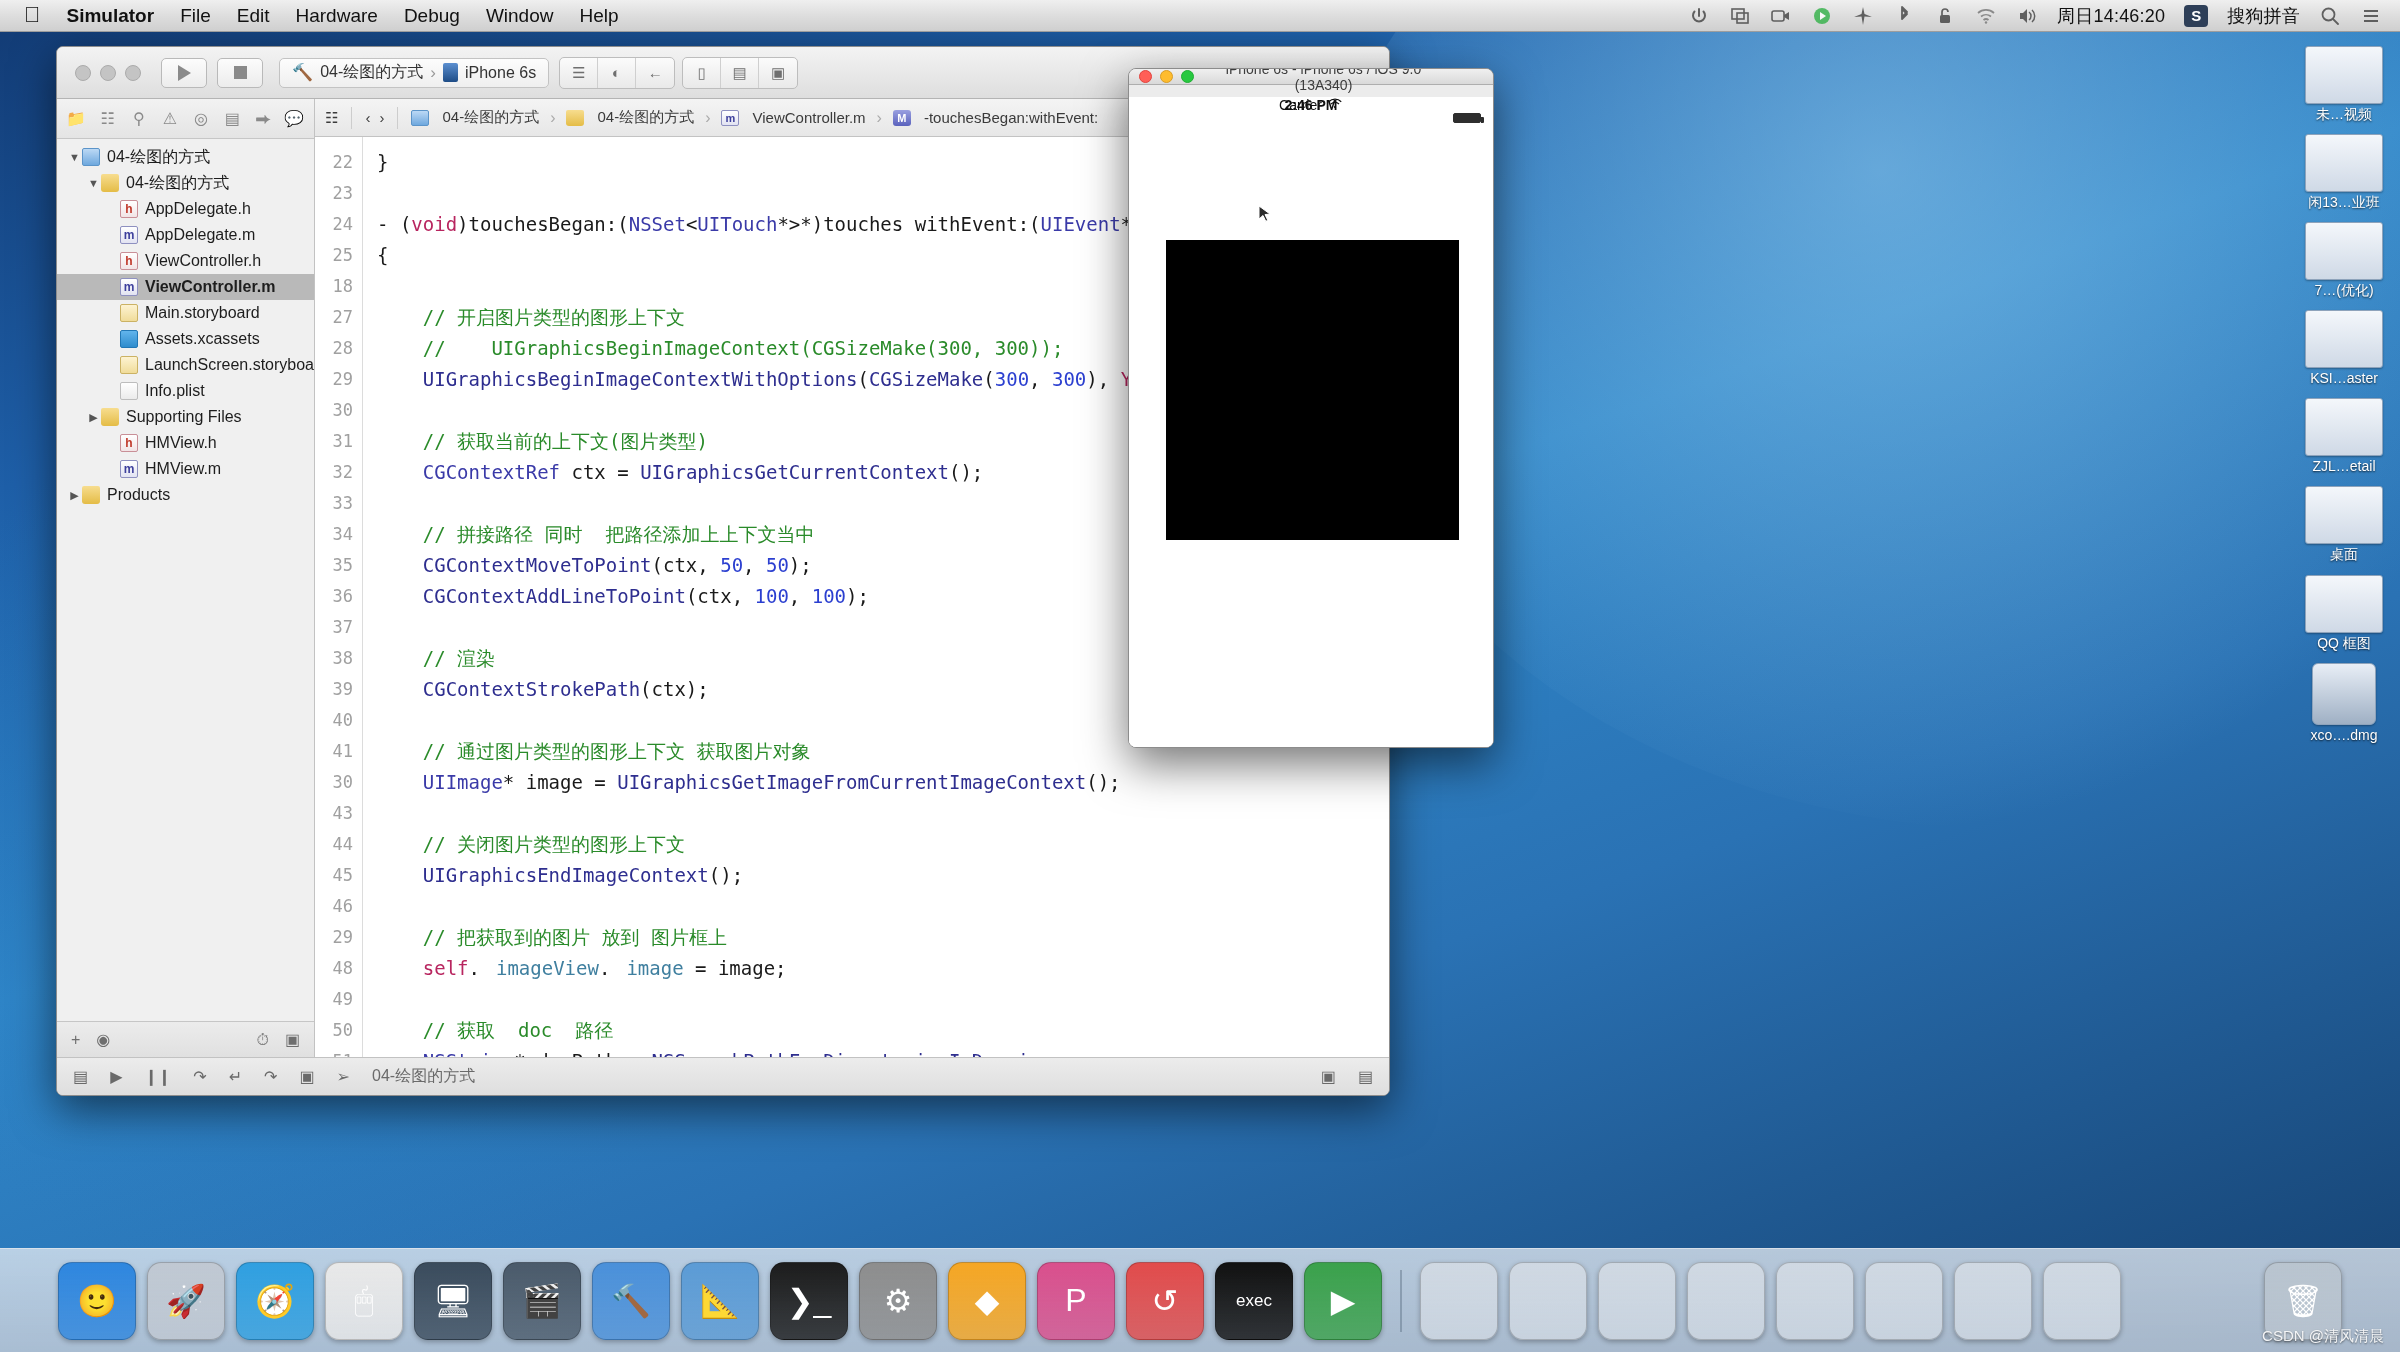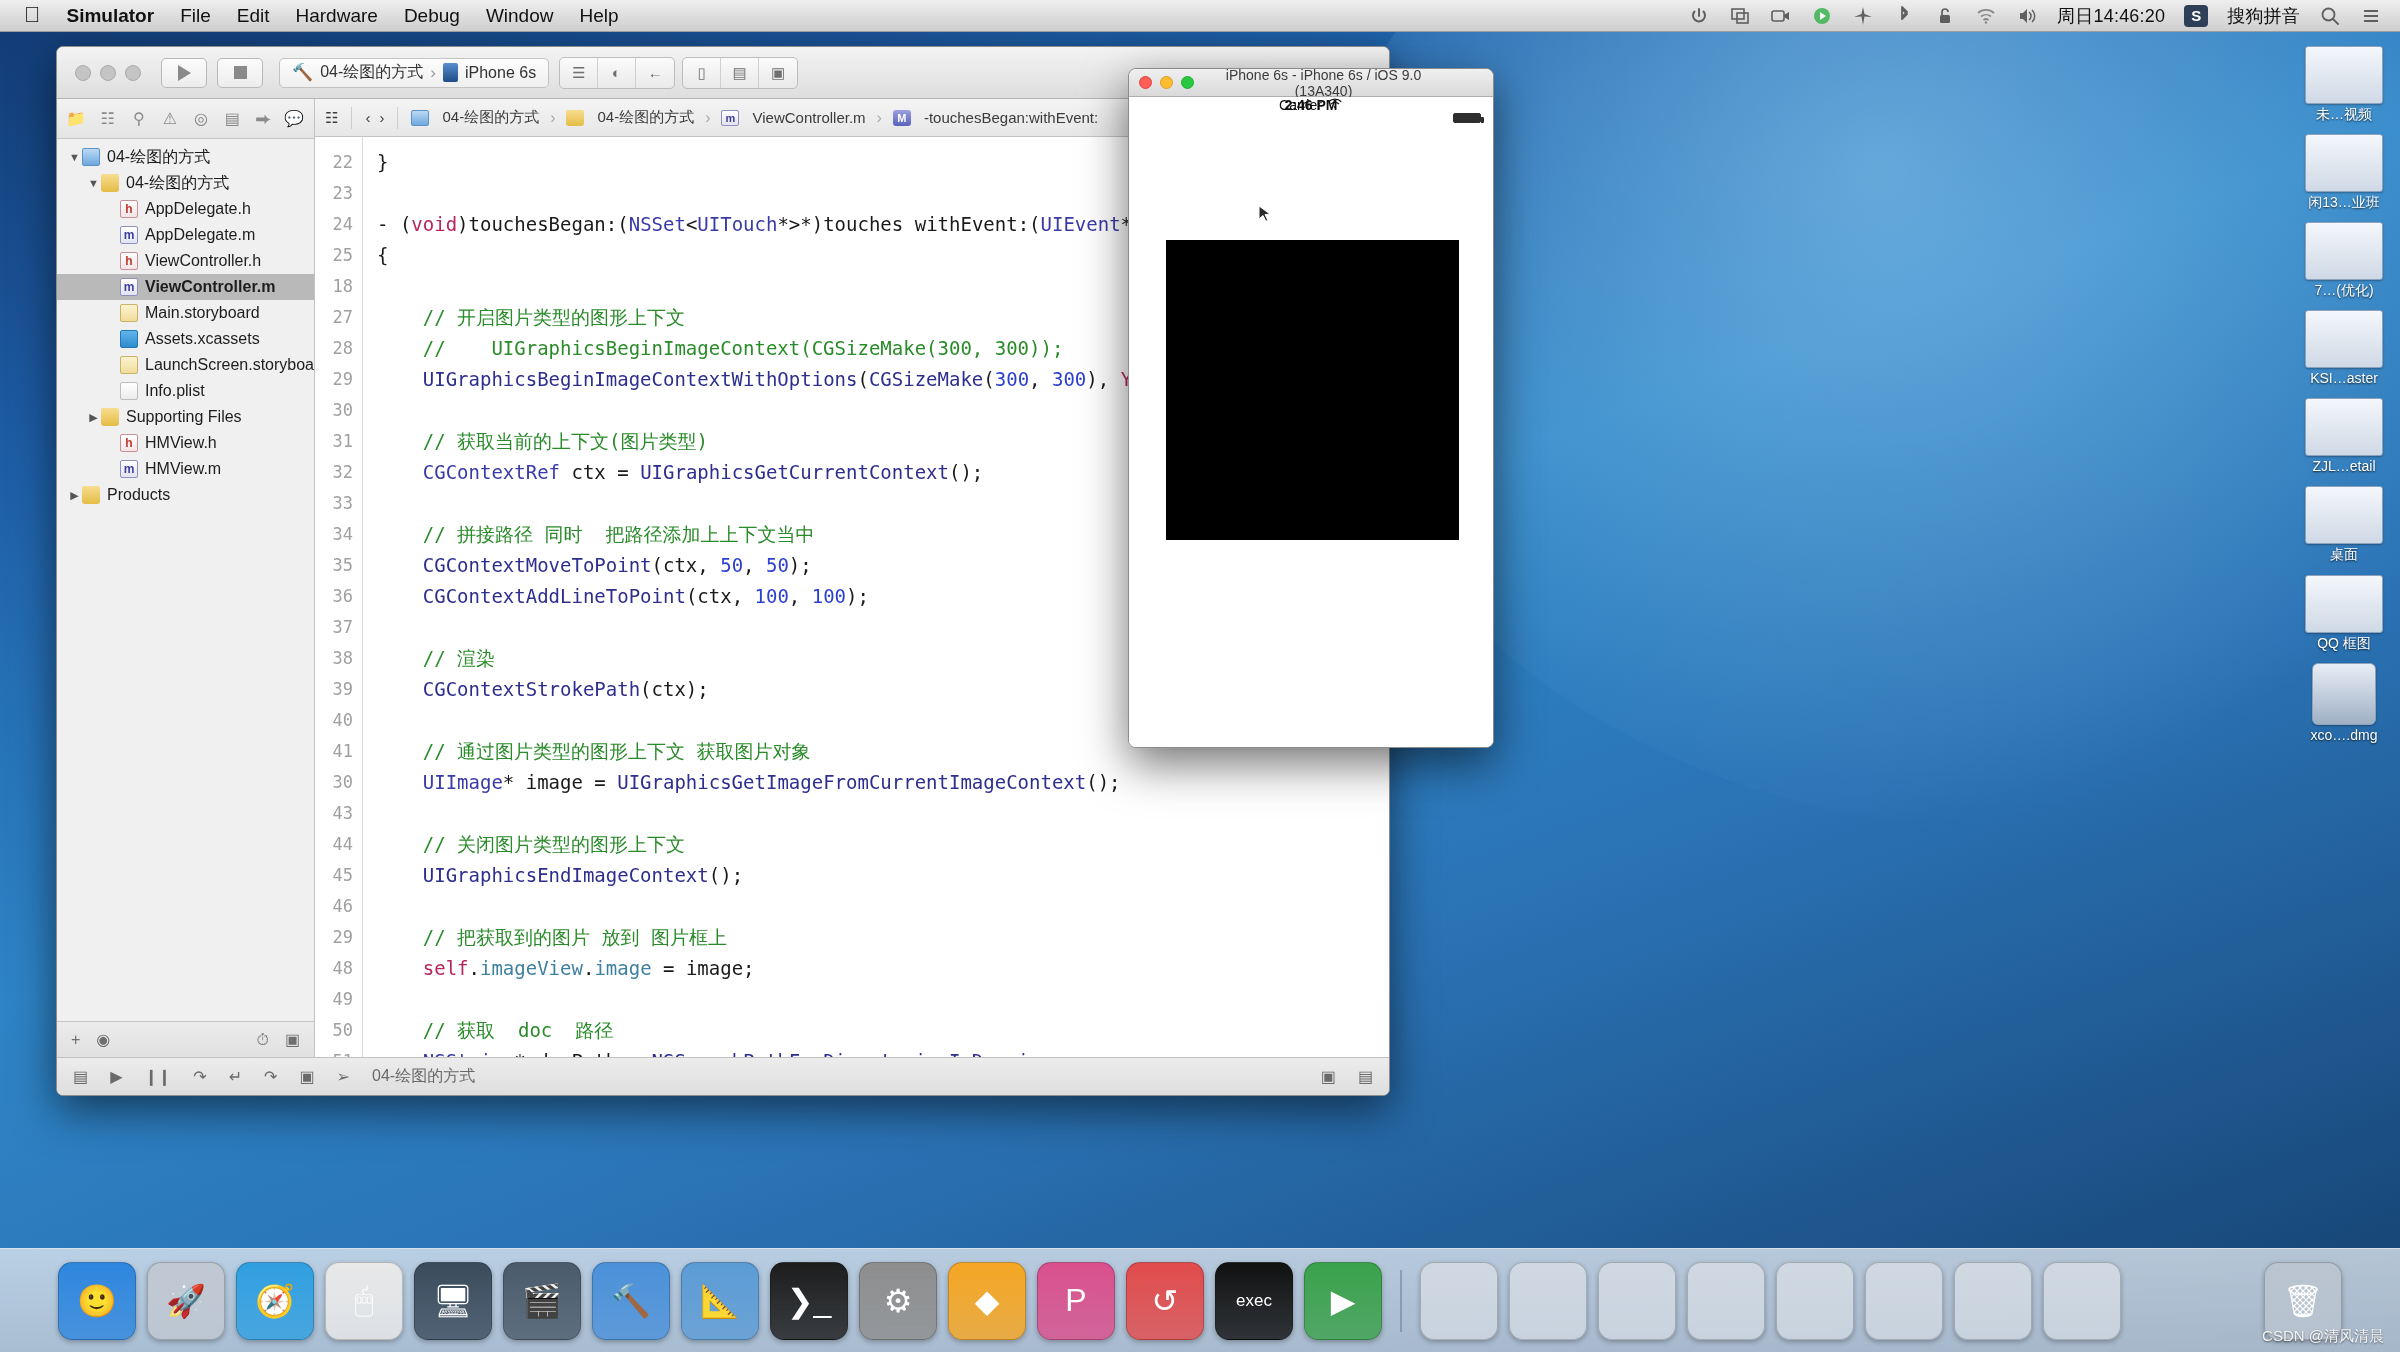--- a/index.html
+++ b/index.html
@@ -186,38 +186,38 @@
   }
   .code {
     flex: 1; padding: 10px 0 0 14px; overflow: hidden;
     font-family: "DejaVu Sans Mono", monospace; font-size: 19px; line-height: 31px;
     color: #1a1a1a; white-space: pre;
   }
   .c-kw   { color: #b8255f; }
   .c-type { color: #3a3aa8; }
   .c-cm   { color: #2a8b2a; }
   .c-num  { color: #2b3fd0; }
-  .c-prop { color: #3f7f9f; }
+  .c-prop { color: #3f7f9f; margin-left: 16px; }
   .c-id   { color: #2e2e8f; }
   .xc-footer {
     height: 38px; flex: 0 0 38px; display: flex; align-items: center; gap: 22px;
     padding: 0 16px; font-size: 16px; color: #6a6a6a;
     background: linear-gradient(180deg,#ececec,#dedede);
     border-top: 1px solid #c2c2c2;
   }
   .xc-footer .spacer { flex: 1; }
 
   
   .simwin {
     position: absolute; left: 1128px; top: 68px; width: 366px; height: 680px;
     background: #ececec; border: 1px solid #8c8c8c; border-radius: 8px;
     box-shadow: 0 16px 46px rgba(0,0,0,.55); overflow: hidden; z-index: 40;
   }
   .sim-title {
-    height: 28px; display: flex; align-items: center; gap: 8px; padding: 0 10px;
+    height: 16px; display: flex; align-items: center; gap: 8px; padding: 0 10px;
     background: linear-gradient(180deg,#f0f0f0,#d9d9d9);
     border-bottom: 1px solid #aeaeae; font-size: 14px; color: #3c3c3c;
   }
   .sim-title .tl-r { width: 13px; height: 13px; border-radius: 50%; }
   .sim-title .t-red { background: #ff5f57; border: 1px solid #e0443e; }
   .sim-title .t-yel { background: #febc2e; border: 1px solid #d89d27; }
   .sim-title .t-grn { background: #28c840; border: 1px solid #1faf33; }
   .sim-title .ttxt { flex: 1; text-align: center; padding-right: 38px; }
   .sim-screen { position: absolute; top: 28px; left: 0; right: 0; bottom: 0; background: #fff; }
   .ios-status {

